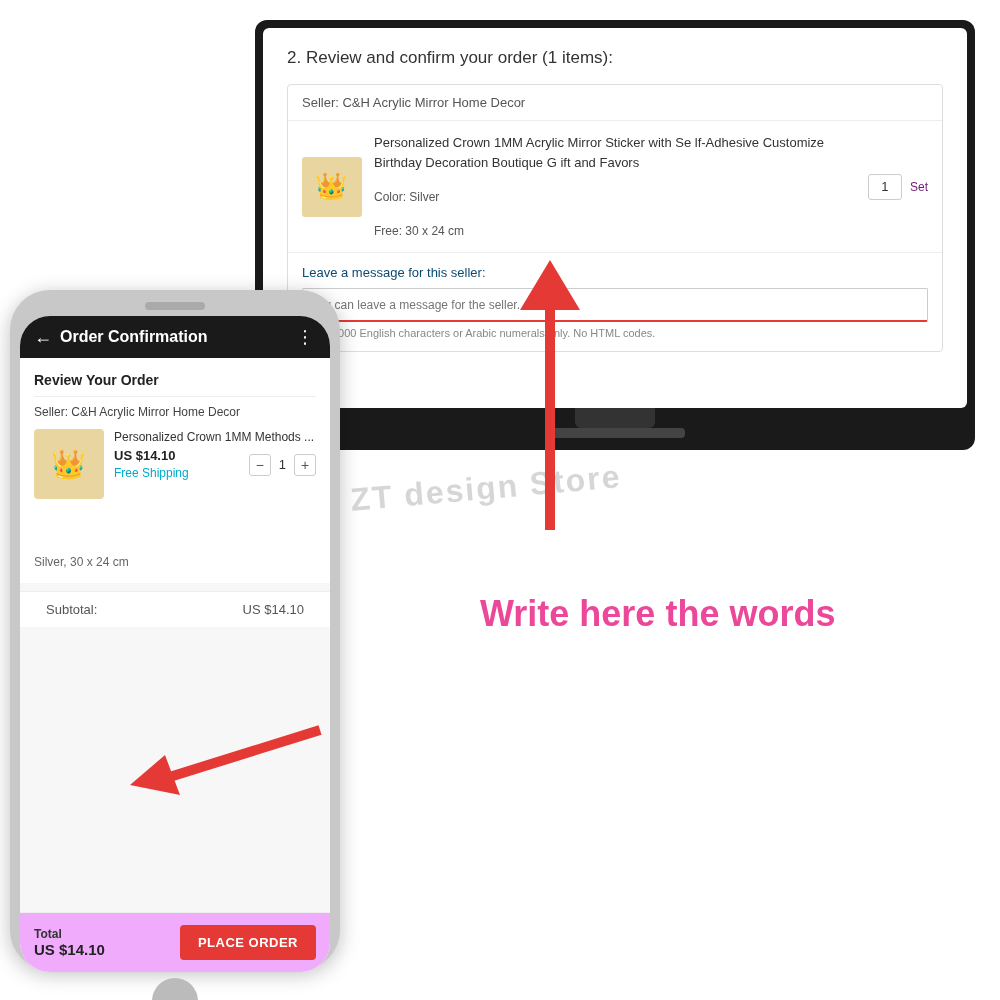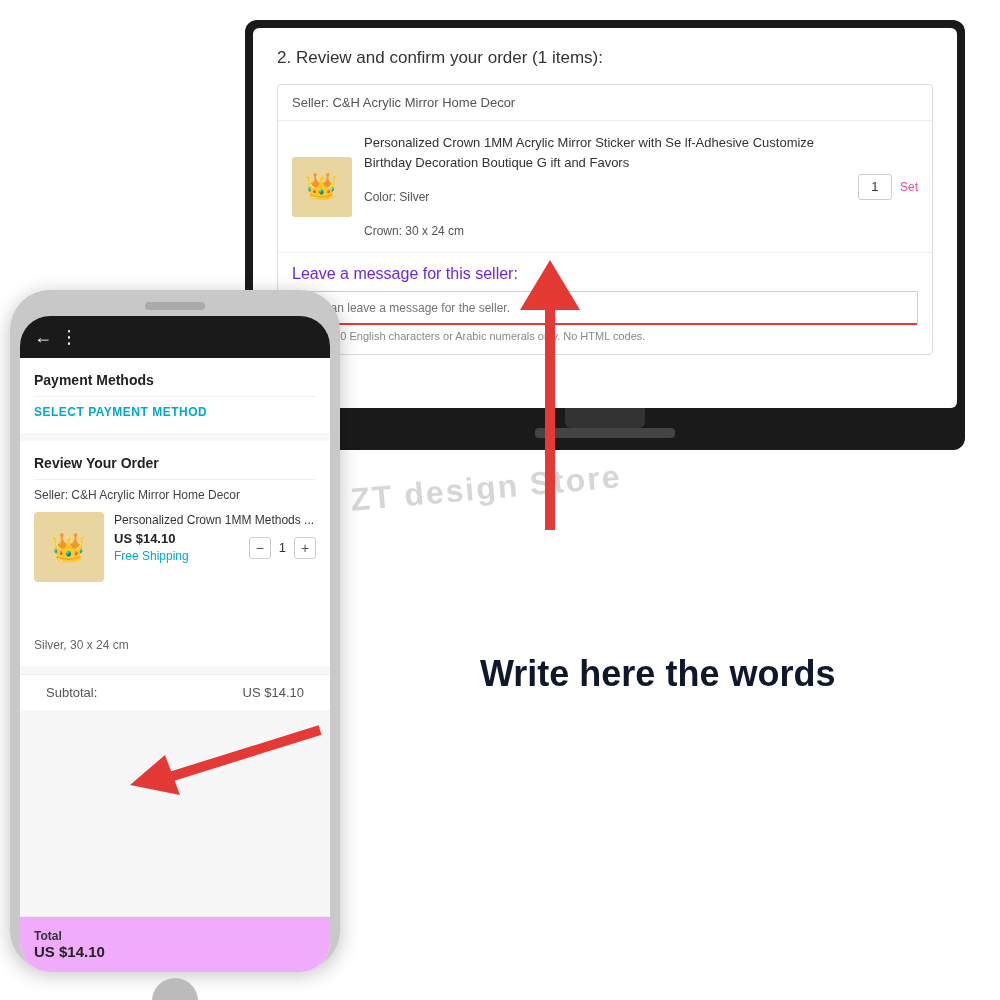--- a/index.html
+++ b/index.html
@@ -9,21 +9,21 @@
       background: #ffffff;
       font-family: Arial, sans-serif;
       position: relative;
       overflow: hidden;
     }
 
     
     .monitor {
       position: absolute;
       top: 20px;
-      left: 245px;
+      left: 255px;
       width: 720px;
       height: 430px;
       background: #1a1a1a;
       border-radius: 12px;
       padding: 8px;
     }
     .monitor-screen {
       width: 100%;
       height: 380px;
       background: #f5f5f5;
@@ -109,29 +109,29 @@
       border: 1px solid #ccc;
       display: flex;
       align-items: center;
       justify-content: center;
       font-size: 13px;
       color: #333;
       border-radius: 3px;
     }
     .screen-qty-label {
       font-size: 12px;
-      color: #ec4899;
+      color: #701a75;
       margin-left: 4px;
     }
     .screen-message-section {
       padding: 12px 14px;
     }
     .screen-message-label {
-      font-size: 16px;
-      color: #6d28d9;
+      font-size: 13px;
+      color: #0c4a6e;
       margin-bottom: 8px;
     }
     .screen-message-input {
       width: 100%;
       height: 34px;
       border: 1px solid #ccc;
       border-bottom: 2px solid #e53935;
       border-radius: 2px;
       padding: 6px 8px;
       font-size: 12px;
@@ -385,25 +385,25 @@
       color: rgba(180,180,180,0.55);
       transform: rotate(-5deg);
       letter-spacing: 2px;
       white-space: nowrap;
       pointer-events: none;
     }
 
     
     .write-here-text {
       position: absolute;
-      top: 652px;
+      top: 592px;
       left: 480px;
       font-size: 36px;
       font-weight: bold;
-      color: #0f172a;
+      color: #ec4899;
       line-height: 1.2;
       width: 440px;
     }
   </style>
 </head>
 <body>
 
 <div class="monitor">
   <div class="monitor-screen">
     <div class="screen-content">
@@ -414,21 +414,21 @@
           <div class="screen-product-img">
             <span>👑</span>
           </div>
           <div class="screen-product-info">
             <div>Personalized Crown 1MM Acrylic Mirror Sticker with Se lf-Adhesive Customize Birthday Decoration Boutique G ift and Favors</div>
             <div class="screen-product-attr">
               <span>Color:</span>
               <span>Silver</span>
             </div>
             <div class="screen-product-attr">
-              <span>Crown:</span>
+              <span>Free:</span>
               <span>30 x 24 cm</span>
             </div>
           </div>
           <div style="display:flex;align-items:center;gap:4px;">
             <div class="screen-qty-box">1</div>
             <span class="screen-qty-label">Set</span>
           </div>
         </div>
         <div class="screen-message-section">
           <div class="screen-message-label">Leave a message for this seller:</div>
@@ -441,30 +441,26 @@
   <div class="monitor-stand"></div>
   <div class="monitor-base"></div>
 </div>
 
 <div class="phone">
   <div class="phone-speaker"></div>
   <div class="phone-inner">
 
     <div class="phone-topbar">
       <span class="phone-back-arrow">←</span>
+      <span class="phone-topbar-title">Order Confirmation</span>
       <span class="phone-menu-dots">⋮</span>
     </div>
 
     <div class="phone-body">
 
-      <div class="phone-section">
-        <div class="phone-section-title">Payment Methods</div>
-        <div class="phone-divider"></div>
-        <div class="phone-select-payment">SELECT PAYMENT METHOD</div>
-      </div>
 
       <div class="phone-section">
         <div class="phone-section-title">Review Your Order</div>
         <div class="phone-divider"></div>
         <div class="phone-seller">Seller: C&amp;H Acrylic Mirror Home Decor</div>
 
         <div class="phone-product-row">
           <div class="phone-product-img">
             <span>👑</span>
           </div>
@@ -489,20 +485,21 @@
         <span>US $14.10</span>
       </div>
 
     </div>
 
     <div class="phone-footer">
       <div>
         <div class="phone-total-label">Total</div>
         <div class="phone-total-amount">US $14.10</div>
       </div>
+      <button class="phone-place-order-btn">PLACE ORDER</button>
     </div>
   </div>
   <div class="phone-home"></div>
 </div>
 
 <div class="watermark">ZT design Store</div>
 
 <div class="write-here-text">Write here the words</div>
 
 <svg class="arrow-svg-up" width="120" height="280" viewBox="0 0 120 280">

